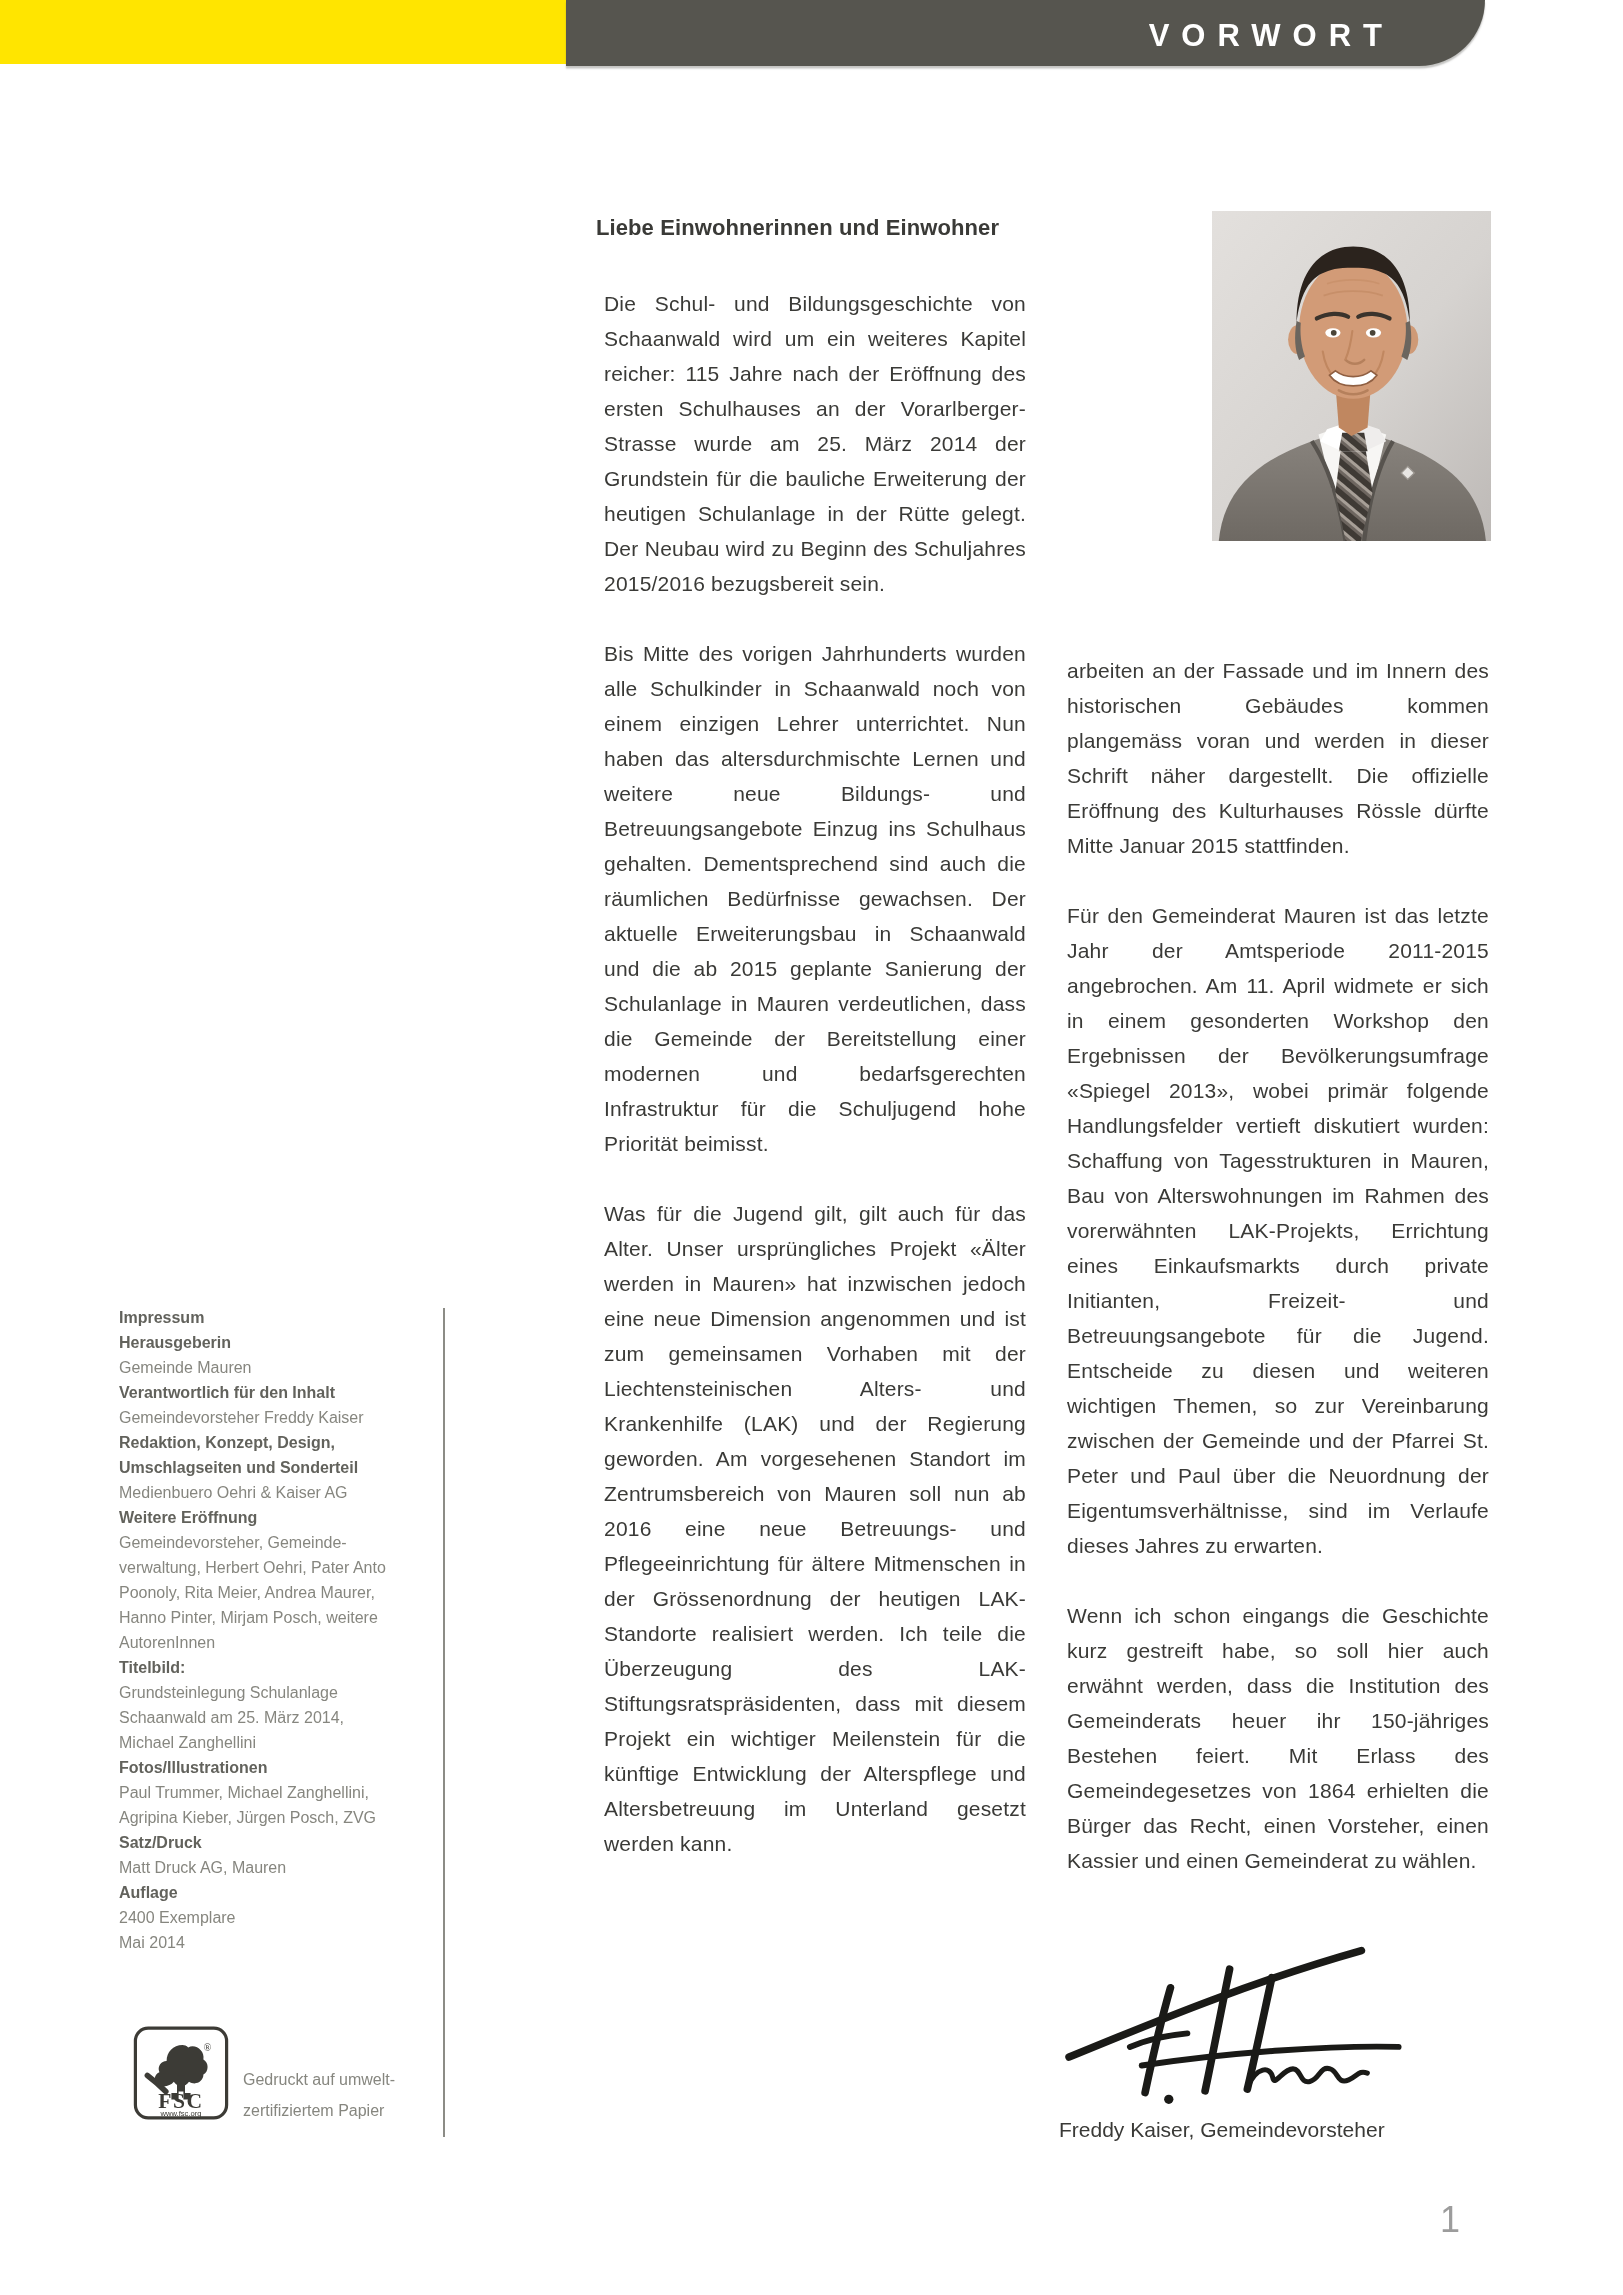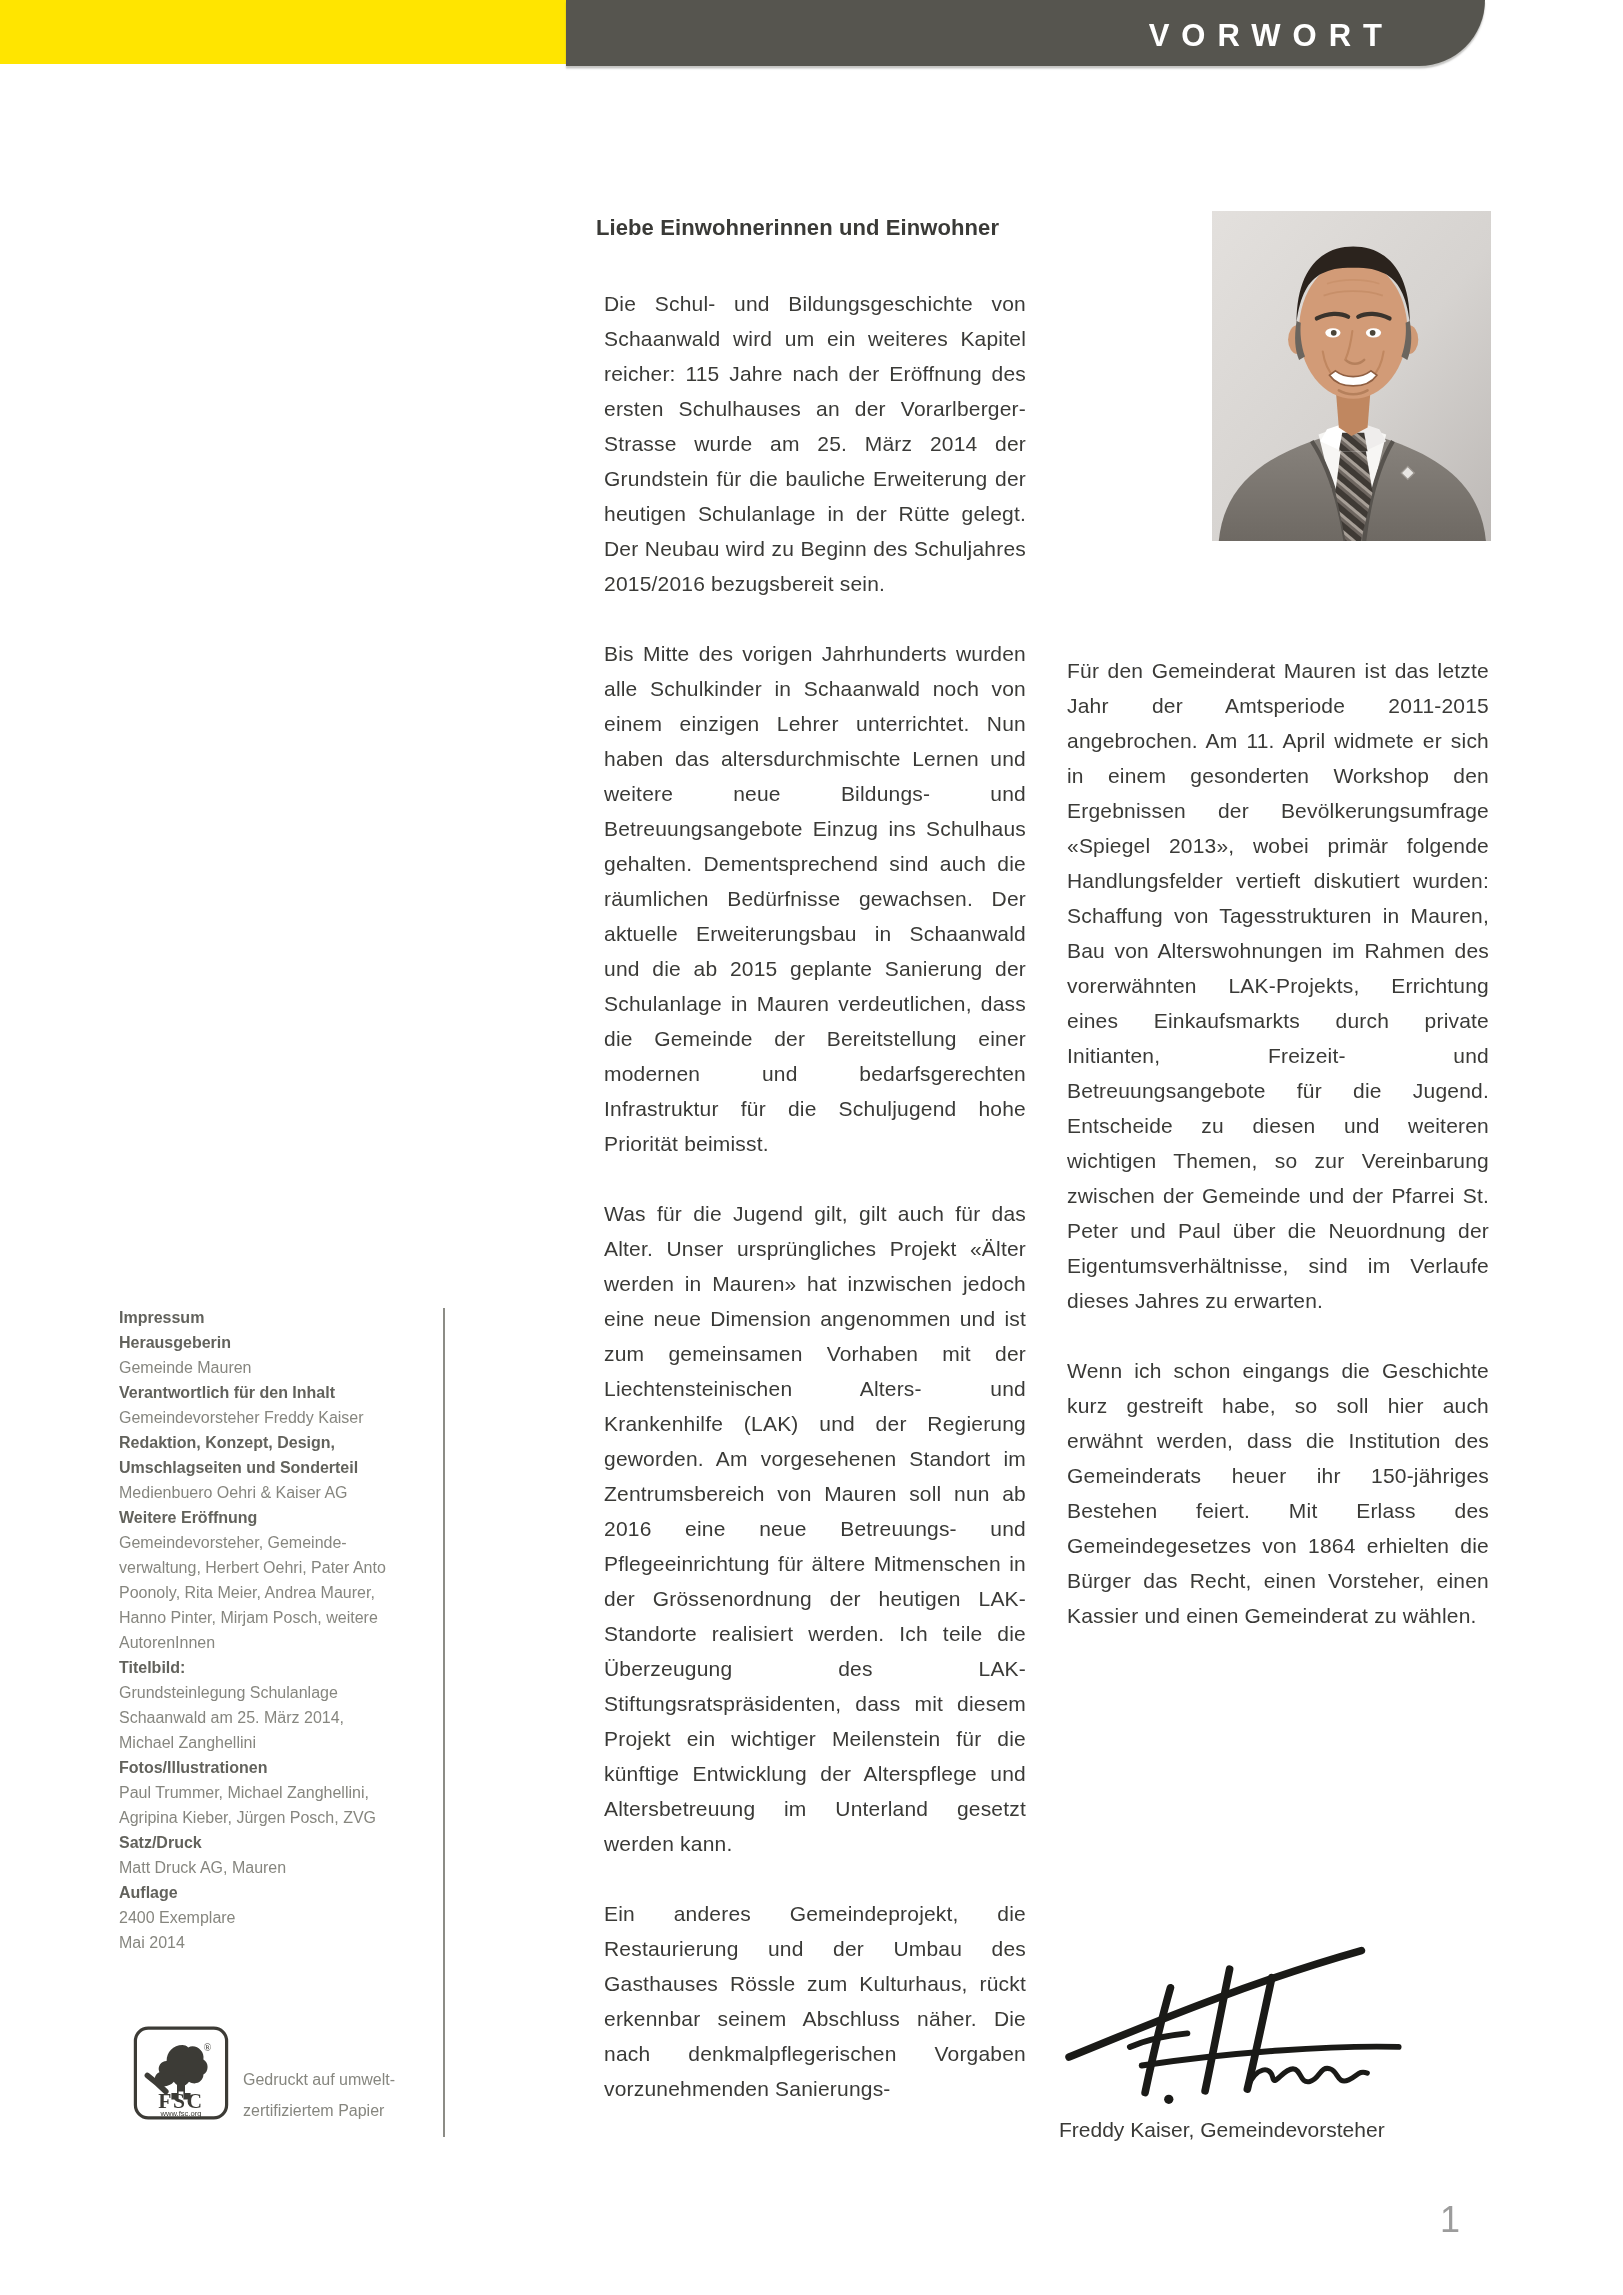--- a/index.html
+++ b/index.html
@@ -183,23 +183,23 @@
 
       <rect x="226" y="304" width="11" height="11" transform="rotate(45 231.5 309.5)" fill="#e8e6e3" stroke="#9a958f" stroke-width="1.5"></rect>
     </svg>
   </div>
 
   <h1 class="article-heading">Liebe Einwohnerinnen und Einwohner</h1>
   <div id="col1" class="text-col">
       <p>Die Schul- und Bildungsgeschichte von Schaanwald wird um ein weiteres Kapitel reicher: 115 Jahre nach der Eröffnung des ersten Schulhauses an der Vorarlberger-Strasse wurde am 25. März 2014 der Grundstein für die bauliche Erweiterung der heutigen Schulanlage in der Rütte gelegt. Der Neubau wird zu Beginn des Schuljahres 2015/2016 bezugsbereit sein.</p>
       <p>Bis Mitte des vorigen Jahrhunderts wurden alle Schulkinder in Schaanwald noch von einem einzigen Lehrer unterrichtet. Nun haben das altersdurchmischte Lernen und weitere neue Bildungs- und Betreuungsangebote Einzug ins Schulhaus gehalten. Dementsprechend sind auch die räumlichen Bedürfnisse gewachsen. Der aktuelle Erweiterungsbau in Schaanwald und die ab 2015 geplante Sanierung der Schulanlage in Mauren verdeutlichen, dass die Gemeinde der Bereitstellung einer modernen und bedarfsgerechten Infrastruktur für die Schuljugend hohe Priorität beimisst.</p>
       <p>Was für die Jugend gilt, gilt auch für das Alter. Unser ursprüngliches Projekt «Älter werden in Mauren» hat inzwischen jedoch eine neue Dimension angenommen und ist zum gemeinsamen Vorhaben mit der Liechtensteinischen Alters- und Krankenhilfe (LAK) und der Regierung geworden. Am vorgesehenen Standort im Zentrumsbereich von Mauren soll nun ab 2016 eine neue Betreuungs- und Pflegeeinrichtung für ältere Mitmenschen in der Grössenordnung der heutigen LAK-Standorte realisiert werden. Ich teile die Überzeugung des LAK-Stiftungsratspräsidenten, dass mit diesem Projekt ein wichtiger Meilenstein für die künftige Entwicklung der Alterspflege und Altersbetreuung im Unterland gesetzt werden kann.</p>
-      <p>Ein anderes Gemeindeprojekt, die Restaurierung und der Umbau des Gasthauses Rössle zum Kulturhaus, rückt erkennbar seinem Abschluss näher. Die nach denkmalpflegerischen Vorgaben vorzunehmenden Sanierungs-</p>
     </div>
   <div id="col2" class="text-col">
+      <p>arbeiten an der Fassade und im Innern des historischen Gebäudes kommen plangemäss voran und werden in dieser Schrift näher dargestellt. Die offizielle Eröffnung des Kulturhauses Rössle dürfte Mitte Januar 2015 stattfinden.</p>
       <p>Für den Gemeinderat Mauren ist das letzte Jahr der Amtsperiode 2011-2015 angebrochen. Am 11. April widmete er sich in einem gesonderten Workshop den Ergebnissen der Bevölkerungsumfrage «Spiegel 2013», wobei primär folgende Handlungsfelder vertieft diskutiert wurden: Schaffung von Tagesstrukturen in Mauren, Bau von Alterswohnungen im Rahmen des vorerwähnten LAK-Projekts, Errichtung eines Einkaufsmarkts durch private Initianten, Freizeit- und Betreuungsangebote für die Jugend. Entscheide zu diesen und weiteren wichtigen Themen, so zur Vereinbarung zwischen der Gemeinde und der Pfarrei St. Peter und Paul über die Neuordnung der Eigentumsverhältnisse, sind im Verlaufe dieses Jahres zu erwarten.</p>
       <p>Wenn ich schon eingangs die Geschichte kurz gestreift habe, so soll hier auch erwähnt werden, dass die Institution des Gemeinderats heuer ihr 150-jähriges Bestehen feiert. Mit Erlass des Gemeindegesetzes von 1864 erhielten die Bürger das Recht, einen Vorsteher, einen Kassier und einen Gemeinderat zu wählen.</p>
     </div>
 
   <div class="signature">
     <svg viewBox="0 0 400 210">
       <g fill="none" stroke="#1a1a17" stroke-linecap="round">
         <path d="M6,148 C80,118 210,62 352,22" stroke-width="9"></path>
         <path d="M126,66 C114,108 104,152 96,190" stroke-width="9"></path>
         <path d="M78,136 C100,127 124,122 146,120" stroke-width="7"></path>

